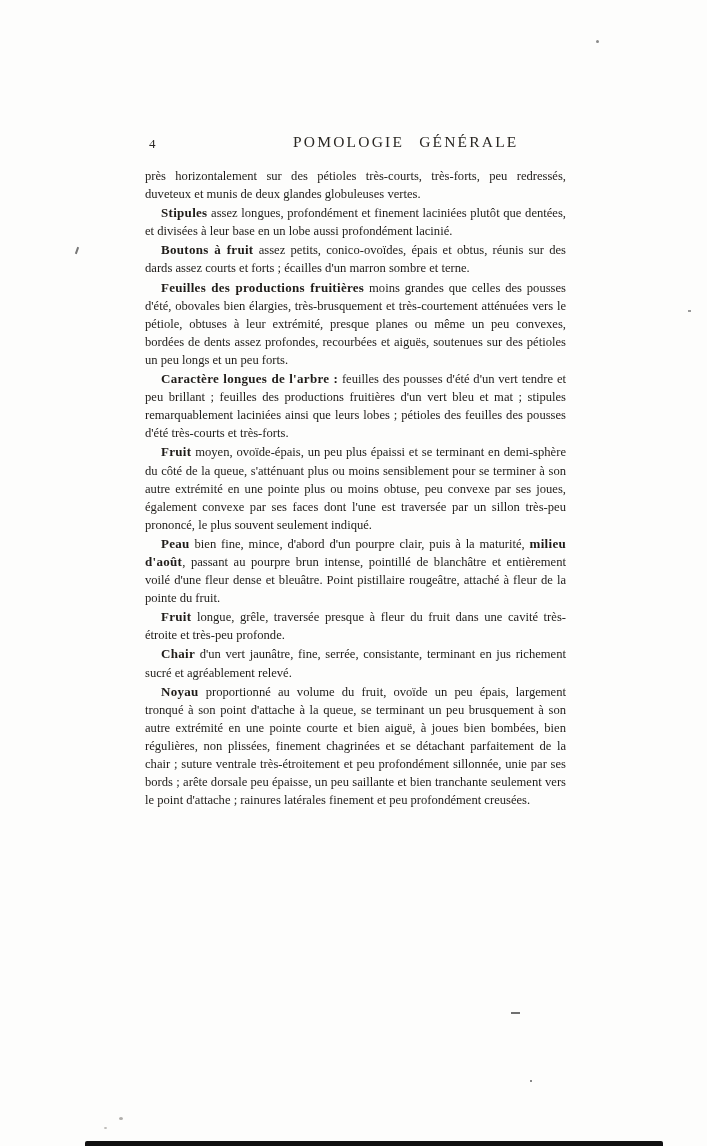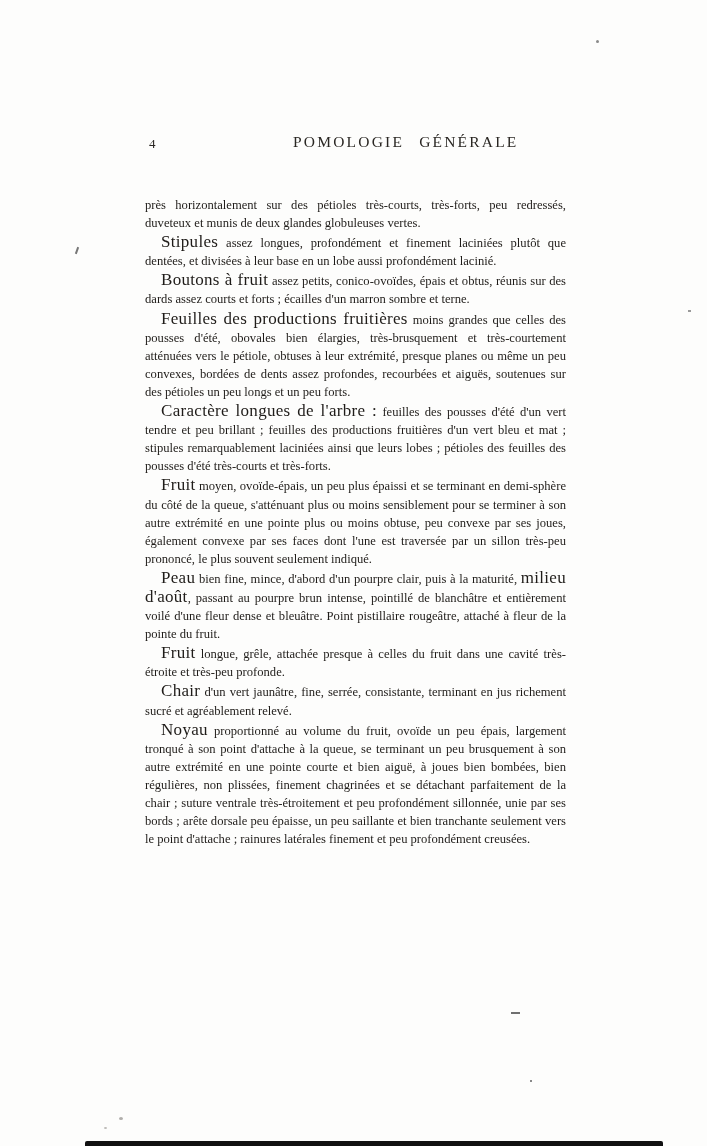--- a/index.html
+++ b/index.html
@@ -21,22 +21,22 @@
     color:#2a2723;white-space:nowrap;
   }
 
   .body{
     position:absolute;top:167px;left:145px;width:421px;
     text-align:justify;
     font-size:12.6px;line-height:18.1px;
     color:#1f1c19;
   }
   .para{margin:0 0 1px 0;text-indent:16px;}
-  .para.noindent{text-indent:0;margin-top:29px;}
-  .lead{font-weight:normal;font-size:17px;letter-spacing:0.3px;}
+  .para.noindent{text-indent:0;}
+  .lead{font-weight:bold;font-size:13px;letter-spacing:0.3px;}
 
   
   .speck{position:absolute;background:#8a8a8a;}
   .sp-top-right{top:40px;left:596px;width:3px;height:3px;border-radius:50%;}
   .sp-left-margin{top:247px;left:76px;width:2px;height:7px;background:#777;transform:rotate(20deg);}
   .sp-right-edge{top:310px;left:688px;width:3px;height:2px;background:#9a9a9a;}
   .sp-dash{top:1012px;left:511px;width:9px;height:2px;background:#6f6f6f;}
   .sp-dot{top:1080px;left:530px;width:2px;height:2px;background:#888;}
   .sp-bl-1{top:1117px;left:119px;width:4px;height:3px;background:#b0aeab;border-radius:50%;}
   .sp-bl-2{top:1127px;left:104px;width:3px;height:2px;background:#bdbbb8;border-radius:50%;}
@@ -65,21 +65,21 @@
 
 
     <p class="para"><span class="lead">Feuilles des productions fruitières</span><span> moins grandes que celles des pousses d'été, obovales bien élargies, très-brusquement et très-courtement atténuées vers le pétiole, obtuses à leur extrémité, presque planes ou même un peu convexes, bordées de dents assez profondes, recourbées et aiguës, soutenues sur des pétioles un peu longs et un peu forts.</span></p>
 
     <p class="para"><span class="lead">Caractère longues de l'arbre :</span><span> feuilles des pousses d'été d'un vert tendre et peu brillant ; feuilles des productions fruitières d'un vert bleu et mat ; stipules remarquablement laciniées ainsi que leurs lobes ; pétioles des feuilles des pousses d'été très-courts et très-forts.</span></p>
 
     <p class="para"><span class="lead">Fruit</span><span> moyen, ovoïde-épais, un peu plus épaissi et se terminant en demi-sphère du côté de la queue, s'atténuant plus ou moins sensiblement pour se terminer à son autre extrémité en une pointe plus ou moins obtuse, peu convexe par ses joues, également convexe par ses faces dont l'une est traversée par un sillon très-peu prononcé, le plus souvent seulement indiqué.</span></p>
 
     <p class="para"><span class="lead">Peau</span><span> bien fine, mince, d'abord d'un pourpre clair, puis à la maturité, </span><span class="lead">milieu d'août</span><span>, passant au pourpre brun intense, pointillé de blanchâtre et entièrement voilé d'une fleur dense et bleuâtre. Point pistillaire rougeâtre, attaché à fleur de la pointe du fruit.</span></p>
 
-    <p class="para"><span class="lead">Fruit</span><span> longue, grêle, attachée presque à celles du fruit dans une cavité très-étroite et très-peu profonde.</span></p>
+    <p class="para"><span class="lead">Fruit</span><span> longue, grêle, traversée presque à fleur du fruit dans une cavité très-étroite et très-peu profonde.</span></p>
 
     <p class="para"><span class="lead">Chair</span><span> d'un vert jaunâtre, fine, serrée, consistante, terminant en jus richement sucré et agréablement relevé.</span></p>
 
     <p class="para"><span class="lead">Noyau</span><span> proportionné au volume du fruit, ovoïde un peu épais, largement tronqué à son point d'attache à la queue, se terminant un peu brusquement à son autre extrémité en une pointe courte et bien aiguë, à joues bien bombées, bien régulières, non plissées, finement chagrinées et se détachant parfaitement de la chair ; suture ventrale très-étroitement et peu profondément sillonnée, unie par ses bords ; arête dorsale peu épaisse, un peu saillante et bien tranchante seulement vers le point d'attache ; rainures latérales finement et peu profondément creusées.</span></p>
 
   </div>
 
   <div class="speck sp-top-right"></div>
   <div class="speck sp-left-margin"></div>
   <div class="speck sp-right-edge"></div>

